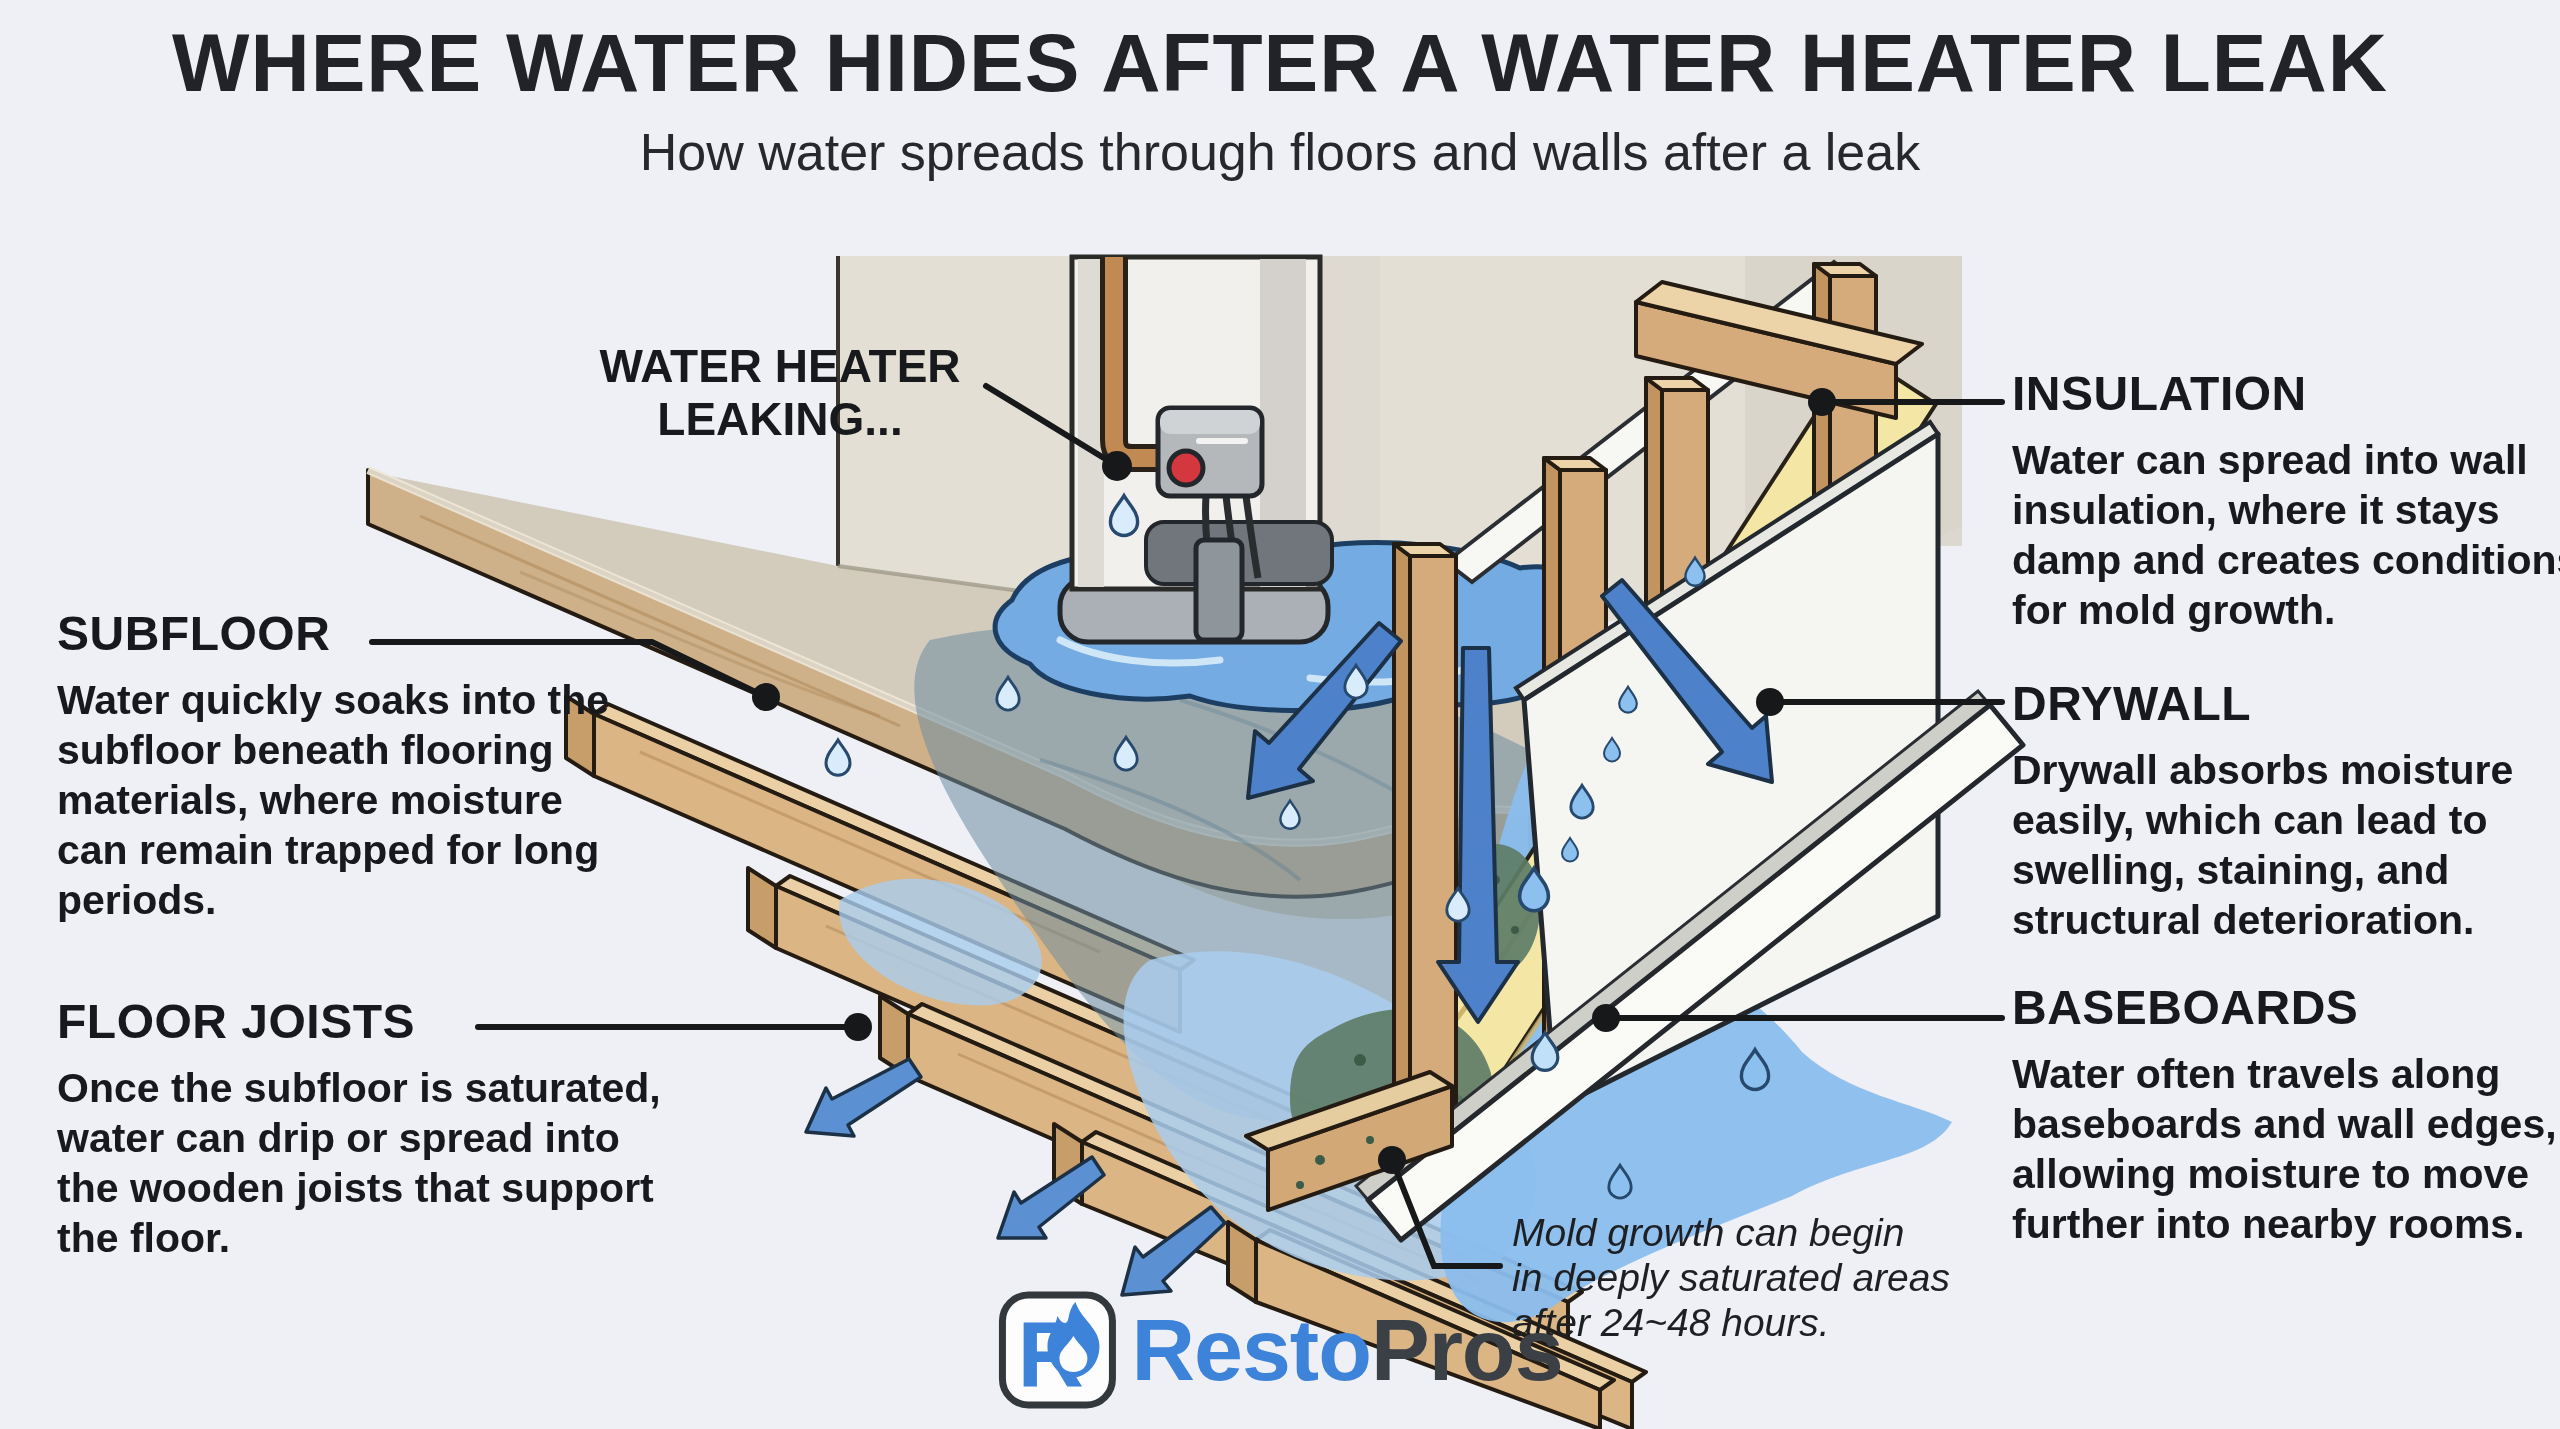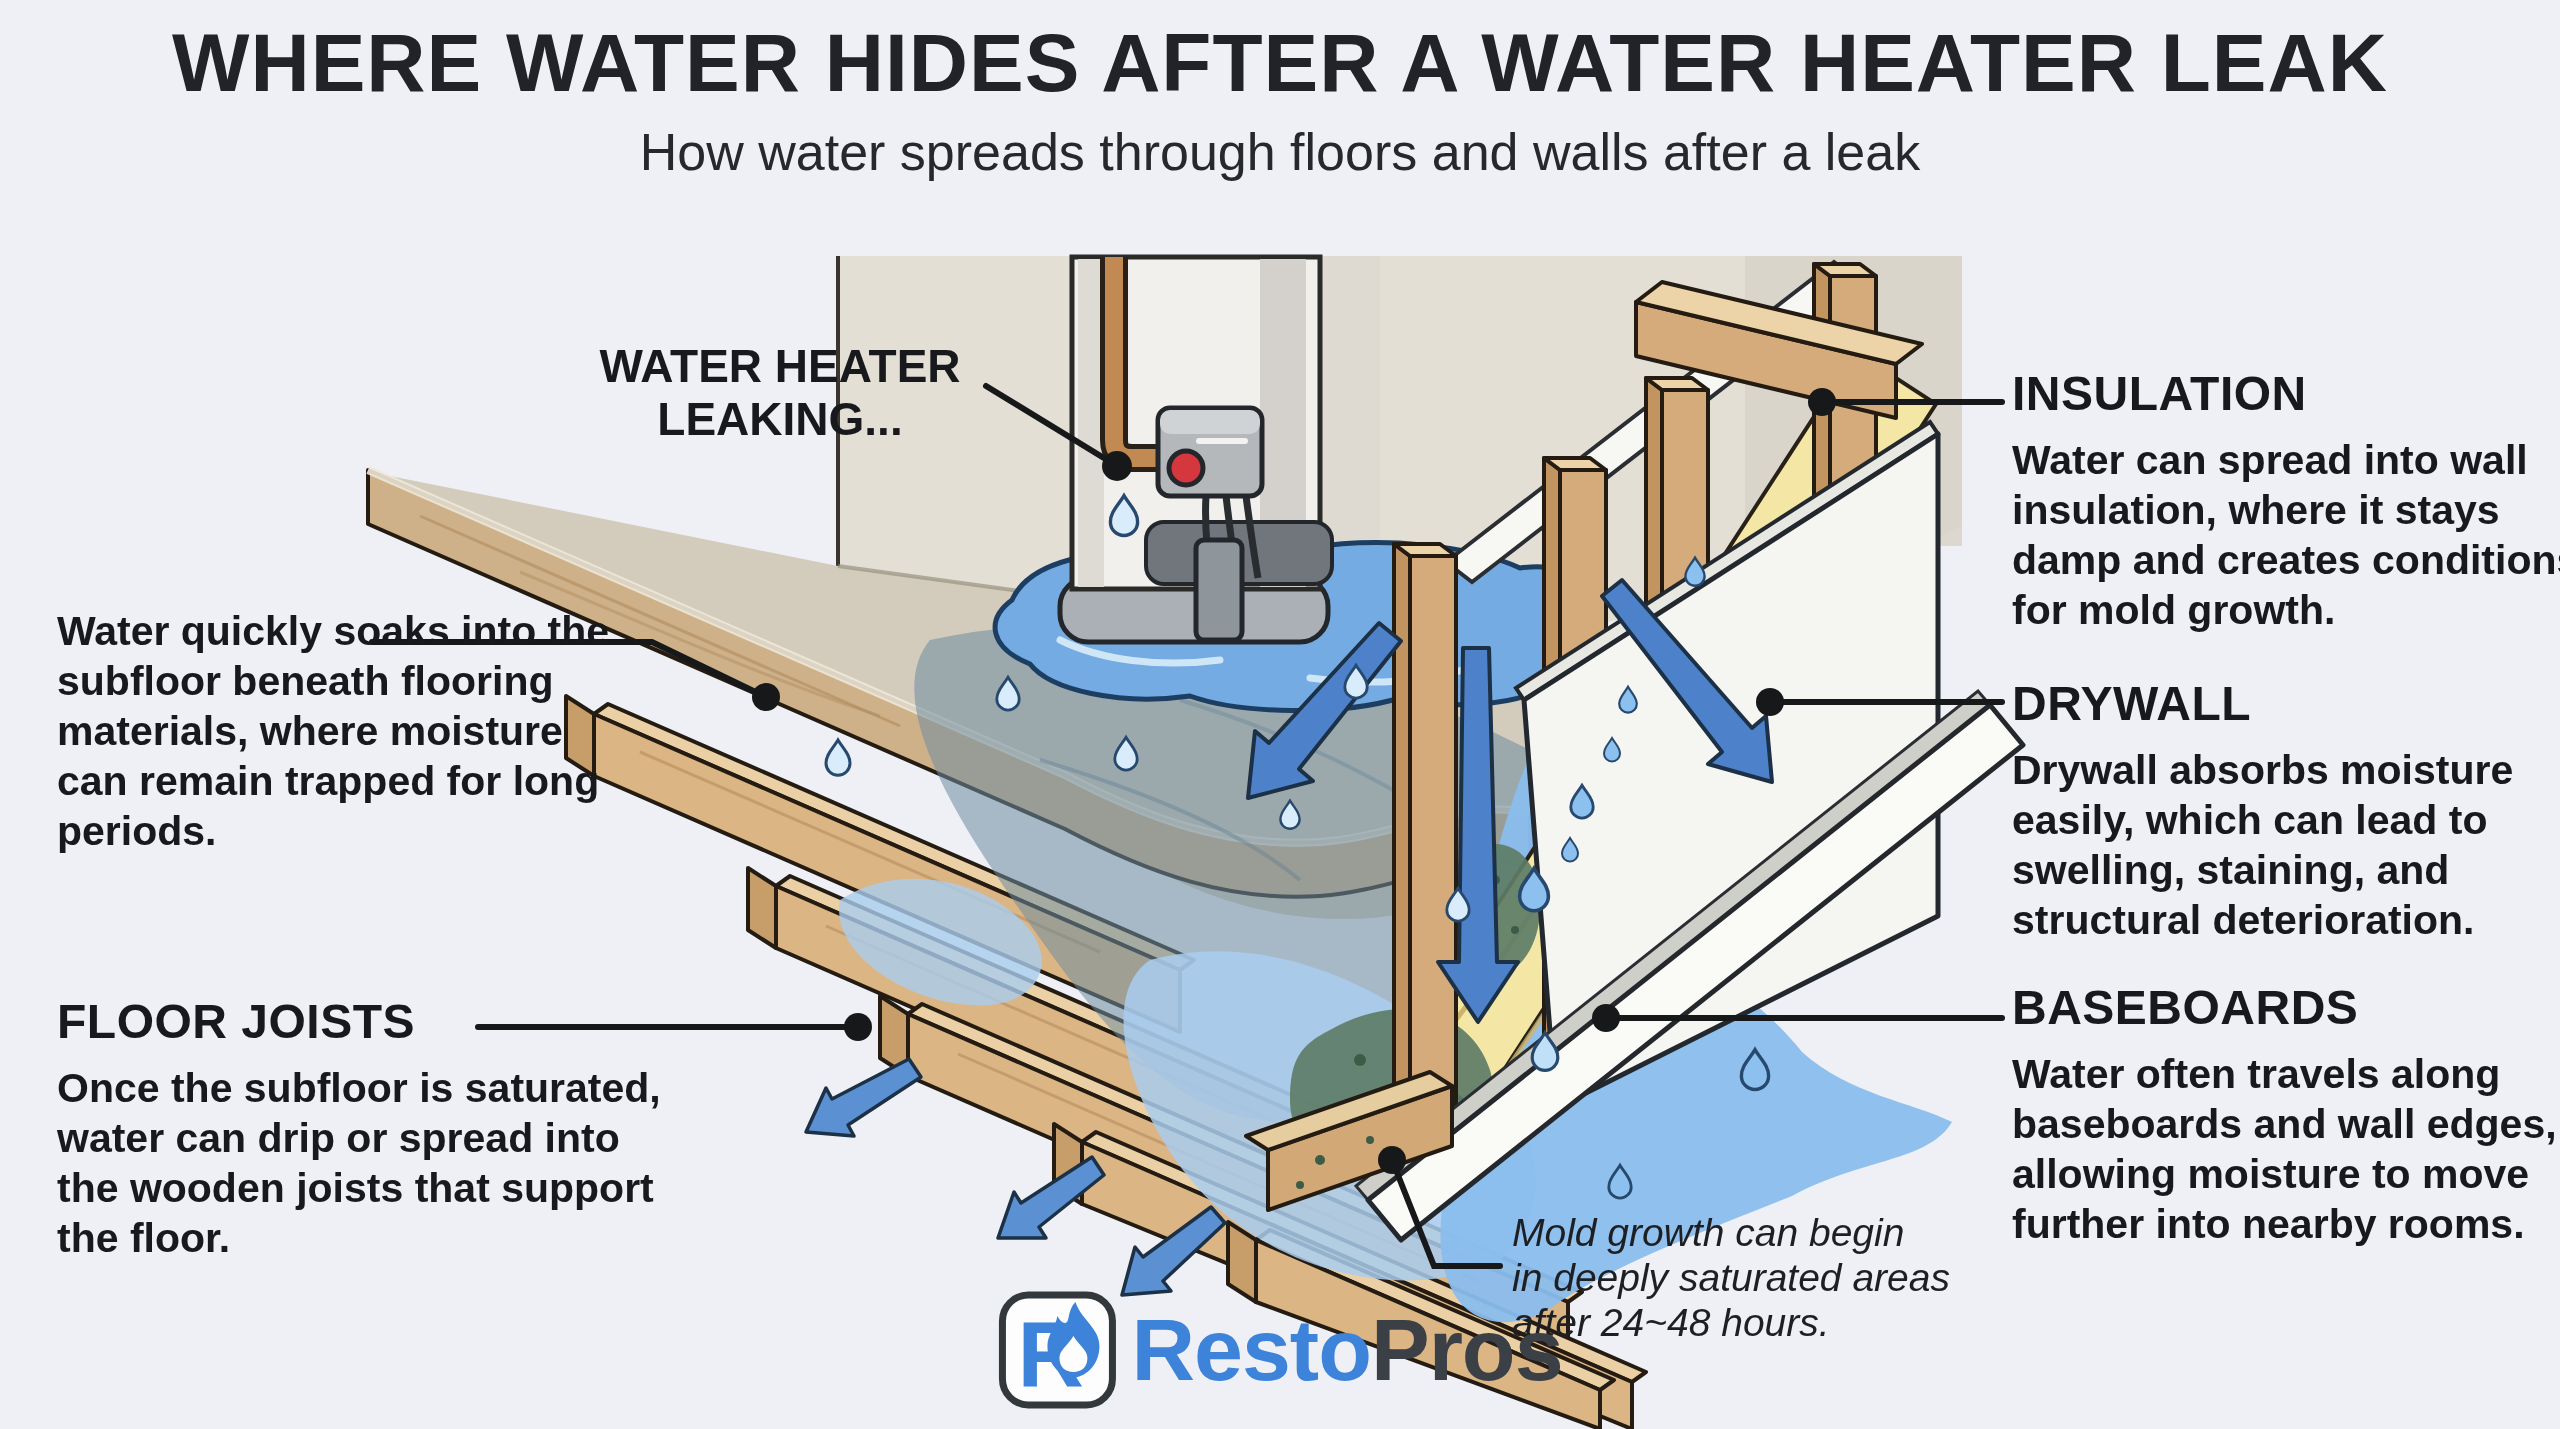--- a/index.html
+++ b/index.html
@@ -255,20 +255,21 @@
 
   <div class="page-title">WHERE WATER HIDES AFTER A WATER HEATER LEAK</div>
   <div class="page-subtitle">How water spreads through floors and walls after a leak</div>
 
   <div class="heater-label">
     <div>WATER HEATER</div>
     <div>LEAKING...</div>
   </div>
 
   <div class="callout" id="c-subfloor">
+    <div class="hd">SUBFLOOR</div>
     <div class="ln">Water quickly soaks into the</div>
     <div class="ln">subfloor beneath flooring</div>
     <div class="ln">materials, where moisture</div>
     <div class="ln">can remain trapped for long</div>
     <div class="ln">periods.</div>
   </div>
 
   <div class="callout" id="c-joists">
     <div class="hd">FLOOR JOISTS</div>
     <div class="ln">Once the subfloor is saturated,</div>

